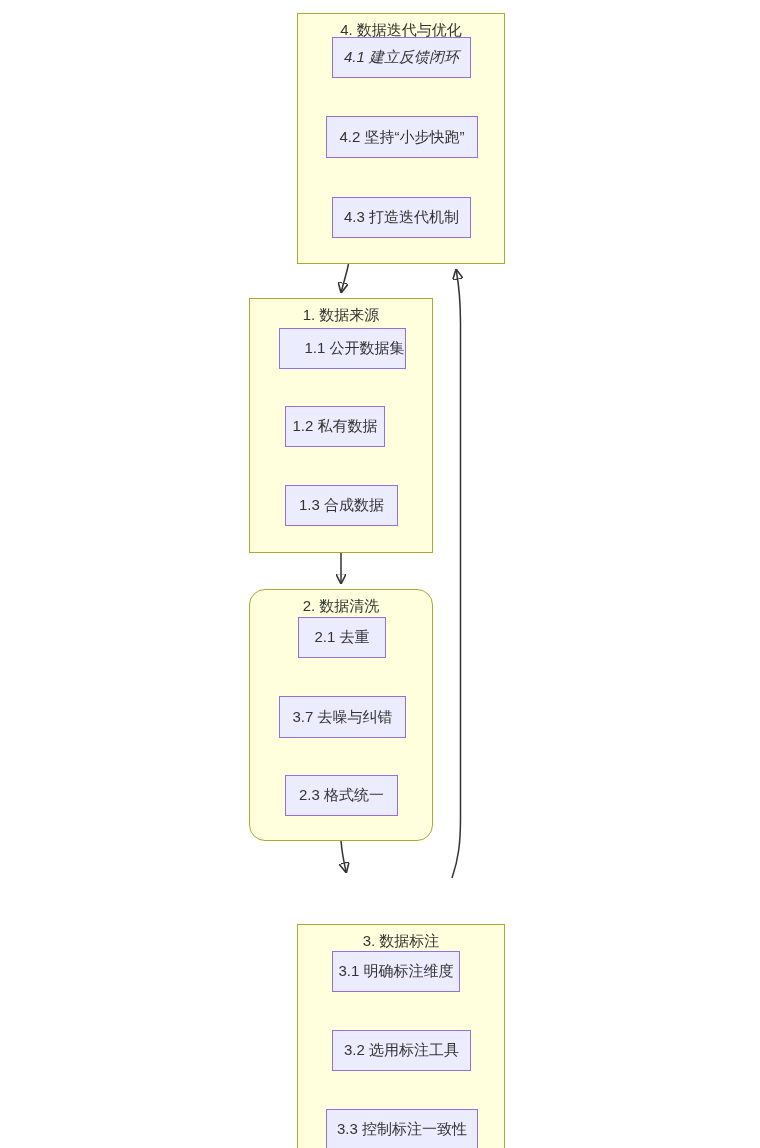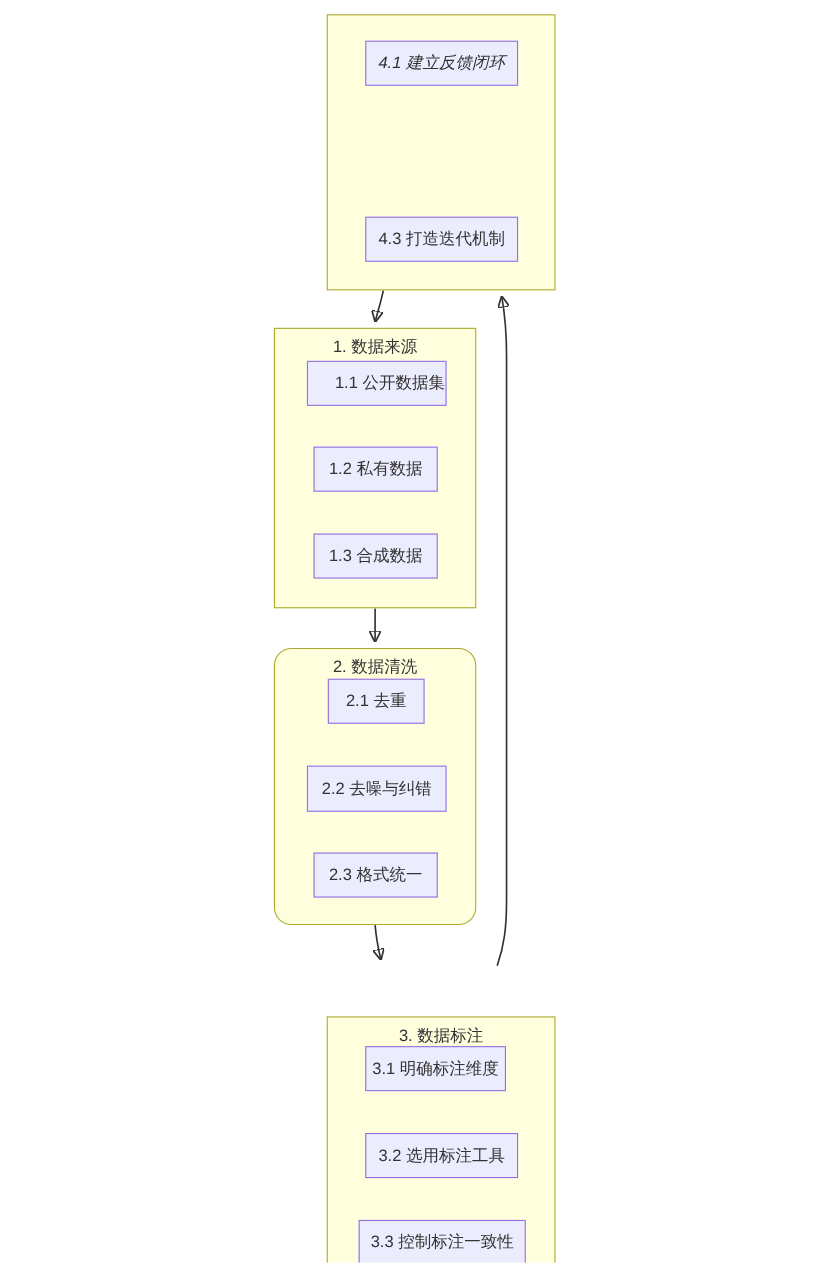--- a/index.html
+++ b/index.html
@@ -64,21 +64,21 @@
   
   #c4 { left: 297px; top: 13px;  width: 208px; height: 251px; }
   #c1 { left: 249px; top: 298px; width: 184px; height: 255px; }
   #c2 { left: 249px; top: 589px; width: 184px; height: 252px; border-radius: 16px; }
   #c3 { left: 297px; top: 878px; width: 208px; height: 250px; margin-top: 46px; }
   
   #n41 { left: 34px; top: 23px;  width: 139px; height: 41px; font-style: italic; }
   #n42 { left: 28px; top: 102px; width: 152px; height: 42px; }
   #n43 { left: 34px; top: 183px; width: 139px; height: 41px; }
   #n11 { left: 29px; top: 29px;  width: 127px; height: 41px; padding-left: 24px; }
-  #n12 { left: 35px; top: 107px; width: 113px; height: 41px; }
+  #n12 { left: 35px; top: 107px; width: 100px; height: 41px; }
   #n13 { left: 35px; top: 186px; width: 113px; height: 41px; }
   #n21 { left: 48px; top: 27px;  width: 88px;  height: 41px; }
   #n22 { left: 29px; top: 106px; width: 127px; height: 42px; }
   #n23 { left: 35px; top: 185px; width: 113px; height: 41px; }
   #n31 { left: 34px; top: 26px;  width: 128px; height: 41px; }
   #n32 { left: 34px; top: 105px; width: 139px; height: 41px; }
   #n33 { left: 28px; top: 184px; width: 152px; height: 41px; }
 </style>
 </head>
 <body>
@@ -91,35 +91,37 @@
         <path d="M 0 0 L 10 5 L 0 10 z" fill="#333333" stroke="none"></path>
       </marker>
     </defs>
     <path d="M348.5,264 C346,276 342.5,286 341.4,291.5" marker-end="url(#arrowhead)"></path>
     <path d="M341,553 L341,582.5" marker-end="url(#arrowhead)"></path>
     <path d="M341,841 C342,853 344.3,864 346,871.5" marker-end="url(#arrowhead)"></path>
     <path d="M452,878 C458.5,859 460.5,843 460.5,818 L460.5,324 C460.5,298 458.5,283 456.3,270.5" marker-end="url(#arrowhead)"></path>
   </svg>
 
   <section class="cluster" id="c4">
+    <div class="cluster-title">4. 数据迭代与优化</div>
     <div class="node" id="n41">4.1 建立反馈闭环</div>
+    <div class="node" id="n42">4.2 坚持“小步快跑”</div>
     <div class="node" id="n43">4.3 打造迭代机制</div>
   </section>
 
   <section class="cluster" id="c1">
     <div class="cluster-title">1. 数据来源</div>
     <div class="node" id="n11">1.1 公开数据集</div>
     <div class="node" id="n12">1.2 私有数据</div>
     <div class="node" id="n13">1.3 合成数据</div>
   </section>
 
   <section class="cluster" id="c2">
     <div class="cluster-title">2. 数据清洗</div>
     <div class="node" id="n21">2.1 去重</div>
-    <div class="node" id="n22">2.2 去噪与纠错</div>
+    <div class="node" id="n22">3.7 去噪与纠错</div>
     <div class="node" id="n23">2.3 格式统一</div>
   </section>
 
   <section class="cluster" id="c3">
     <div class="cluster-title">3. 数据标注</div>
     <div class="node" id="n31">3.1 明确标注维度</div>
     <div class="node" id="n32">3.2 选用标注工具</div>
     <div class="node" id="n33">3.3 控制标注一致性</div>
   </section>
 

